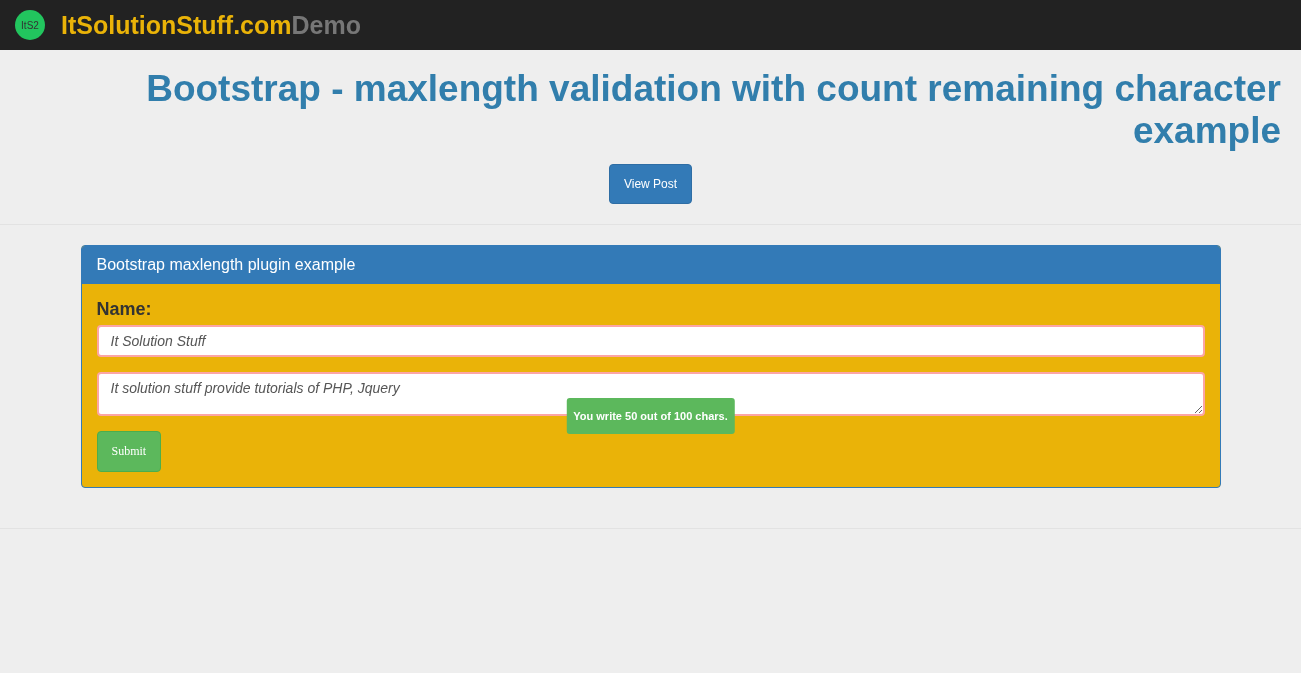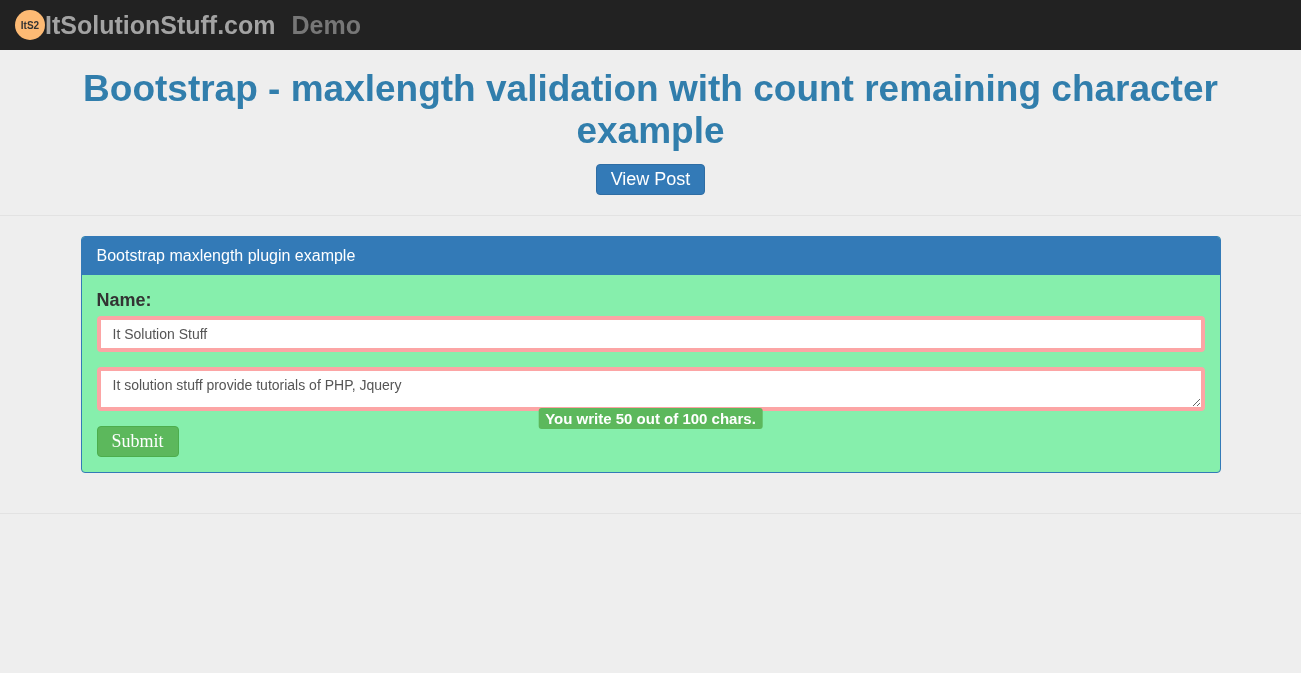--- a/index.html
+++ b/index.html
@@ -15,57 +15,57 @@
     .navbar {
       background: #222222;
       min-height: 50px;
       padding: 0 15px;
       display: flex;
       align-items: center;
     }
     .navbar-logo {
       width: 30px;
       height: 30px;
-      background: #fdba74;
+      background: #22c55e;
       border-radius: 50%;
       display: flex;
       align-items: center;
       justify-content: center;
       font-size: 10px;
-      font-weight: bold;
+      font-weight: normal;
       color: #333;
-      margin-right: 0;
+      margin-right: 16px;
     }
     .navbar-brand {
-      color: #a3a3a3;
+      color: #eab308;
       font-size: 25px;
       font-weight: bold;
     }
     .navbar-demo {
       color: #777;
       font-size: 25px;
       font-weight: bold;
-      margin-left: 16px;
+      margin-left: 0;
     }
     .page-title {
-      text-align: center;
+      text-align: right;
       font-size: 37px;
       font-weight: bold;
       color: #317eac;
       margin-top: 18px;
       padding: 0 20px;
     }
     .btn-viewpost-wrap {
       text-align: center;
       margin-top: 12px;
     }
     .btn {
       display: inline-block;
-      padding: 4px 14px;
-      font-size: 18px;
+      padding: 12px 14px;
+      font-size: 12px;
       border-radius: 4px;
       cursor: pointer;
       border: 1px solid transparent;
       text-align: left;
     }
     .btn-primary {
       background: #337ab7;
       border-color: #2e6da4;
       color: #fff;
     }
@@ -82,21 +82,21 @@
     }
     .container {
       width: 1170px;
       margin: 0 auto;
       padding: 0 15px;
     }
     .panel {
       margin-top: 20px;
       border: 1px solid #337ab7;
       border-radius: 4px;
-      background: #86efac;
+      background: #eab308;
     }
     .panel-heading {
       background: #337ab7;
       color: #fff;
       padding: 10px 15px;
       font-size: 16px;
       border-top-left-radius: 3px;
       border-top-right-radius: 3px;
     }
     .panel-body {
@@ -112,41 +112,42 @@
       color: #333;
       margin-bottom: 5px;
     }
     .form-control {
       display: block;
       width: 100%;
       padding: 6px 12px;
       font-size: 14px;
       color: #555;
       background: #fff;
-      border: 4px solid #fca5a5;
+      border: 2px solid #fca5a5;
       border-radius: 4px;
       font-family: inherit;
+      font-style: italic;
     }
     textarea.form-control {
       height: 44px;
       resize: both;
     }
     .details-wrap {
       position: relative;
     }
     .maxlength-badge {
       position: absolute;
       left: 50%;
       transform: translateX(-50%);
       bottom: -18px;
       background: #5cb85c;
       color: #fff;
-      font-size: 15px;
+      font-size: 11px;
       font-weight: bold;
-      padding: 2px 7px;
+      padding: 12px 7px;
       border-radius: 3px;
       white-space: nowrap;
     }
     .hr2 {
       border: none;
       border-top: 1px solid #e2e2e2;
       margin-top: 40px;
     }
   </style>
 </head>

